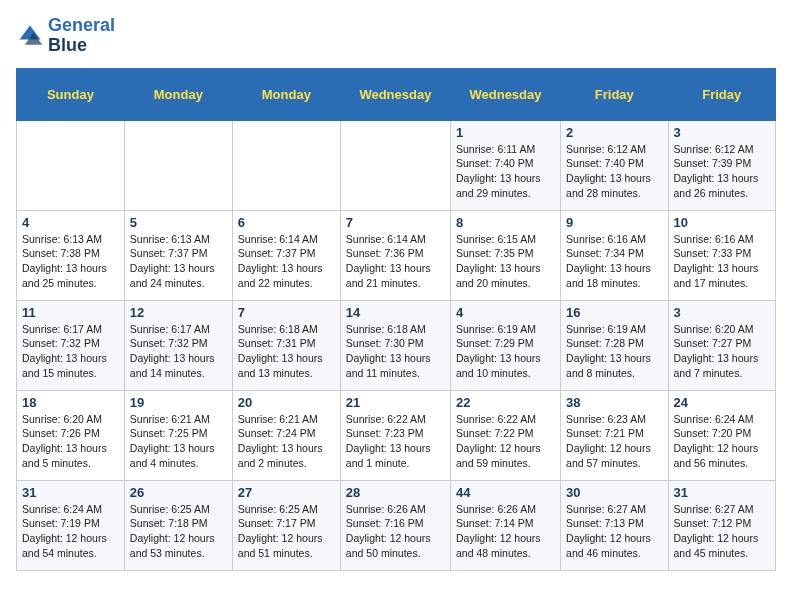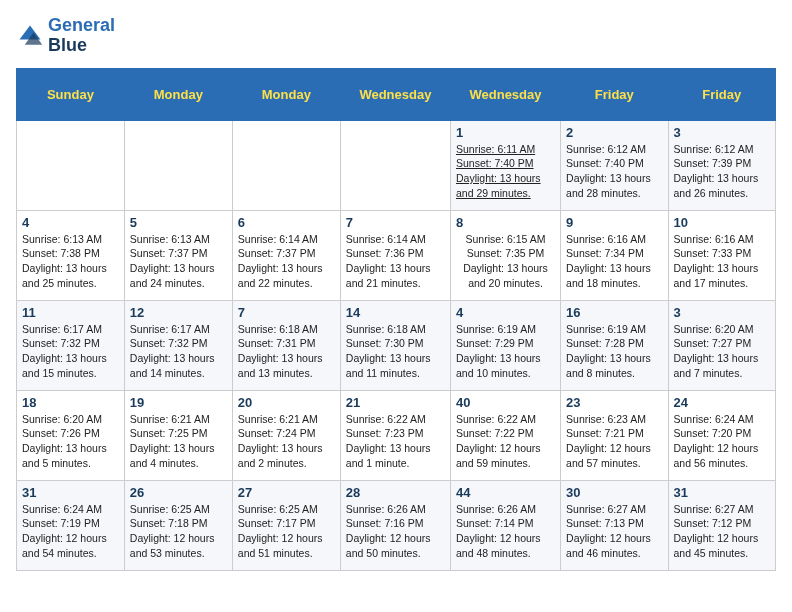--- a/index.html
+++ b/index.html
@@ -124,21 +124,21 @@
       </tr>
   </thead>
   <tbody id="calendar-body">
   <tr>
         <td class="empty-cell"></td>
         <td class="empty-cell"></td>
         <td class="empty-cell"></td>
         <td class="empty-cell"></td>
         <td>
           <span class="day-num">1</span>
-          <div class="day-info" style="white-space: pre-line; text-decoration: underline;">Sunrise: 6:11 AM
+          <div class="day-info" style="white-space: pre-line;">Sunrise: 6:11 AM
 Sunset: 7:40 PM
 Daylight: 13 hours
 and 29 minutes.</div>
         </td>
         <td>
           <span class="day-num">2</span>
           <div class="day-info" style="white-space: pre-line;">Sunrise: 6:12 AM
 Sunset: 7:40 PM
 Daylight: 13 hours
 and 28 minutes.</div>
@@ -175,21 +175,21 @@
         </td>
         <td>
           <span class="day-num">7</span>
           <div class="day-info" style="white-space: pre-line;">Sunrise: 6:14 AM
 Sunset: 7:36 PM
 Daylight: 13 hours
 and 21 minutes.</div>
         </td>
         <td>
           <span class="day-num">8</span>
-          <div class="day-info" style="white-space: pre-line; text-align: center;">Sunrise: 6:15 AM
+          <div class="day-info" style="white-space: pre-line;">Sunrise: 6:15 AM
 Sunset: 7:35 PM
 Daylight: 13 hours
 and 20 minutes.</div>
         </td>
         <td>
           <span class="day-num">9</span>
           <div class="day-info" style="white-space: pre-line;">Sunrise: 6:16 AM
 Sunset: 7:34 PM
 Daylight: 13 hours
 and 18 minutes.</div>
@@ -276,28 +276,28 @@
 and 2 minutes.</div>
         </td>
         <td>
           <span class="day-num">21</span>
           <div class="day-info" style="white-space: pre-line;">Sunrise: 6:22 AM
 Sunset: 7:23 PM
 Daylight: 13 hours
 and 1 minute.</div>
         </td>
         <td>
-          <span class="day-num">40</span>
+          <span class="day-num">22</span>
           <div class="day-info" style="white-space: pre-line;">Sunrise: 6:22 AM
 Sunset: 7:22 PM
 Daylight: 12 hours
 and 59 minutes.</div>
         </td>
         <td>
-          <span class="day-num">23</span>
+          <span class="day-num">38</span>
           <div class="day-info" style="white-space: pre-line;">Sunrise: 6:23 AM
 Sunset: 7:21 PM
 Daylight: 12 hours
 and 57 minutes.</div>
         </td>
         <td>
           <span class="day-num">24</span>
           <div class="day-info" style="white-space: pre-line;">Sunrise: 6:24 AM
 Sunset: 7:20 PM
 Daylight: 12 hours

